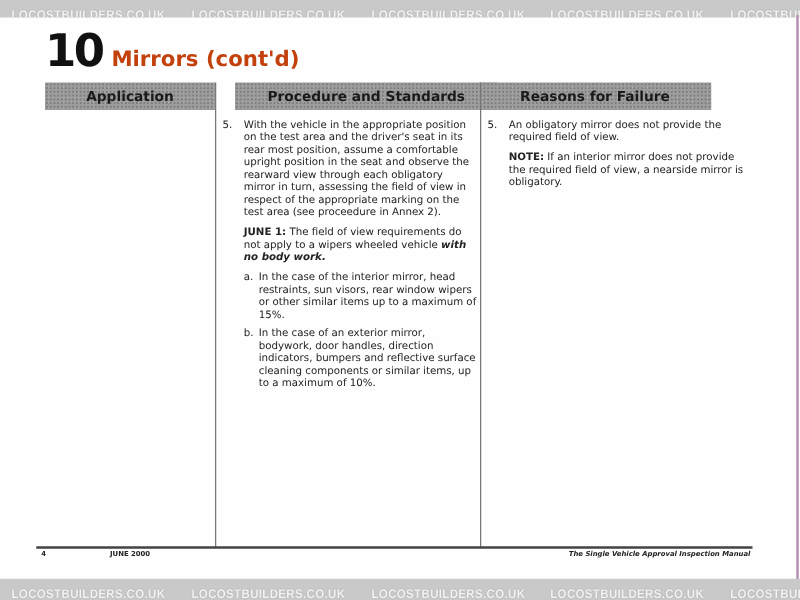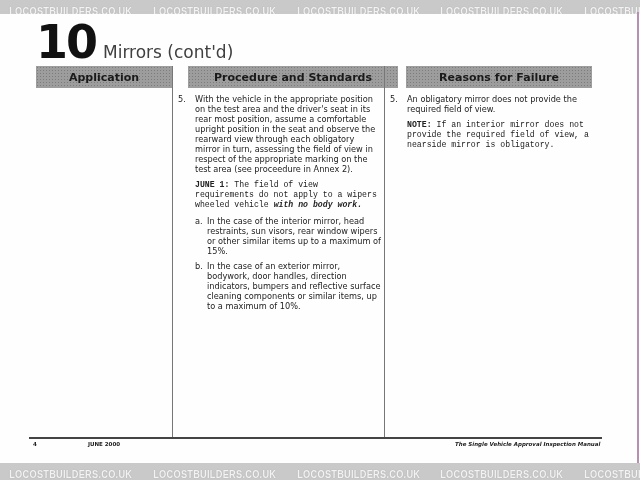--- a/index.html
+++ b/index.html
@@ -4,37 +4,37 @@
   <style>
     html, body { margin:0; padding:0; }
     body { width:640px; height:480px; position:relative; background:#fefefe; overflow:hidden; font-family:"DejaVu Sans", sans-serif; color:#1a1a1a; }
     .wm { position:absolute; left:0; width:640px; height:14px; background:#c9c9c9; overflow:hidden; white-space:nowrap; }
     .wm.top { top:0; }
     .wm.bottom { top:463px; height:17px; }
     .wm span { display:inline-block; font-family:"Liberation Sans", sans-serif; font-weight:bold; font-size:10px; letter-spacing:0.3px; color:#f3f3f3; text-shadow:0 0 1px #9a9a9a; line-height:14px; padding-left:10px; transform:scaleX(0.92); transform-origin:left; }
     .wm.bottom span { line-height:20px; }
     .right-edge { position:absolute; left:637px; top:12px; width:2px; height:452px; background:#b78fb0; }
     .title { position:absolute; left:36px; top:22px; display:flex; align-items:baseline; }
-    .title .num { font-family:"DejaVu Sans", sans-serif; font-weight:bold; font-size:46px; letter-spacing:-2px; color:#111; line-height:40px; }
-    .title .txt { font-family:"DejaVu Sans", sans-serif; font-weight:normal; font-size:17px; color:#404040; margin-left:7px; }
+    .title .num { font-family:"DejaVu Sans", sans-serif; font-weight:bold; font-size:36px; letter-spacing:-2px; color:#111; line-height:40px; }
+    .title .txt { font-family:"DejaVu Sans", sans-serif; font-weight:bold; font-size:17px; color:#c2410c; margin-left:7px; }
     .hdr { position:absolute; top:66px; height:22px; background:#9d9d9d;
       background-image: radial-gradient(#7c7c7c 0.6px, transparent 0.7px), radial-gradient(#bdbdbd 0.6px, transparent 0.7px);
       background-size:3px 3px, 4px 4px; background-position:0 0, 1px 2px;
       font-weight:bold; font-size:11px; color:#1a1a1a; display:flex; align-items:center; justify-content:center; }
     .h1 { left:36px; width:136px; }
     .h2 { left:188px; width:210px; }
-    .h3 { left:406px; width:186px; }
+    .h3 { left:383px; width:186px; }
     .vline { position:absolute; width:1px; background:#777; top:66px; height:372px; }
     .rule { position:absolute; left:29px; top:437px; width:573px; height:2px; background:#444; }
     .col { position:absolute; font-size:8.2px; line-height:10px; color:#222; }
     .col2 { left:178px; top:94px; width:203px; }
     .col3 { left:390px; top:94px; width:210px; }
     .item { display:flex; }
     .item .n { width:17px; flex:none; }
-    .para { margin:0 0 6px 17px;font-family:Liberation Mono, monospace; }
+    .para { margin:0 0 6px 17px; }
     .note-lbl { font-weight:bold; }
     .bi { font-weight:bold; font-style:italic; }
     .sub { display:flex; margin:0 0 5px 17px; }
     .sub .l { width:12px; flex:none; }
     .foot { position:absolute; top:441px; font-size:5.5px; font-weight:bold; color:#222; }
     .f-page { left:33px; }
     .f-date { left:88px; }
     .f-manual { left:455px; font-style:italic; }
   </style>
 </head>

